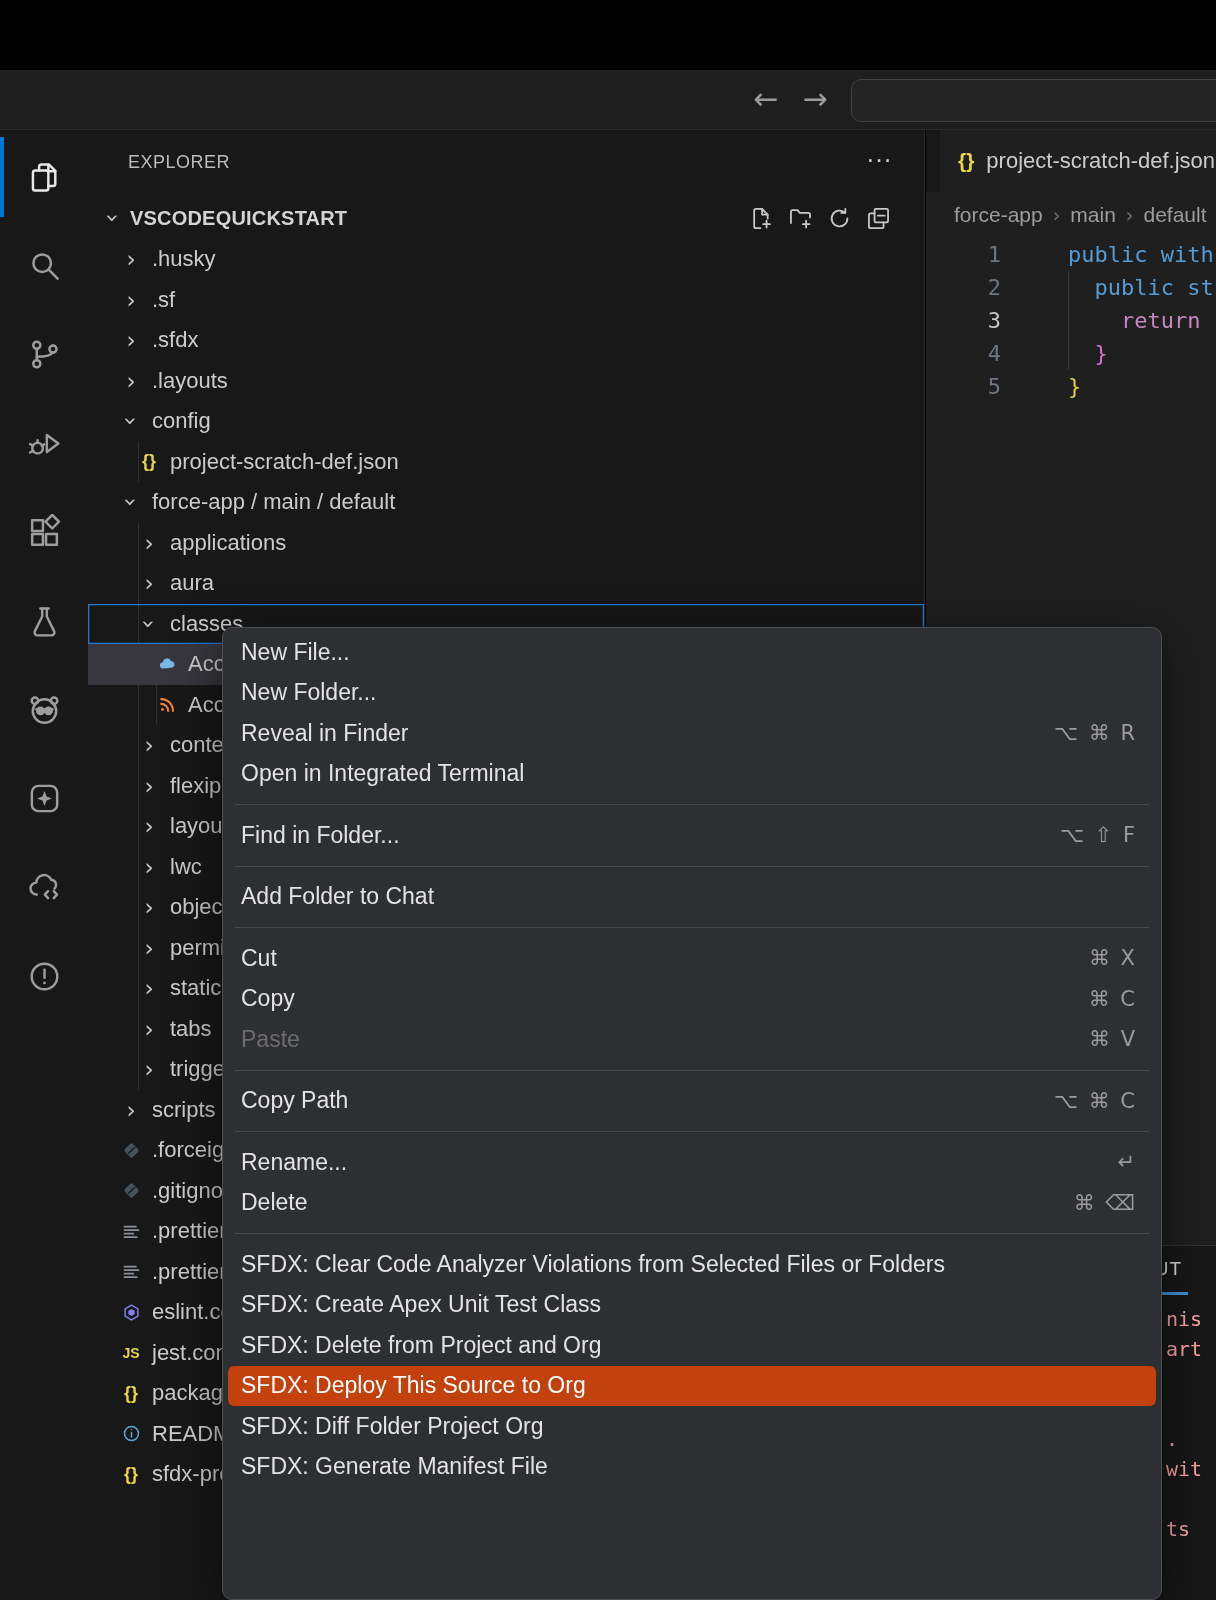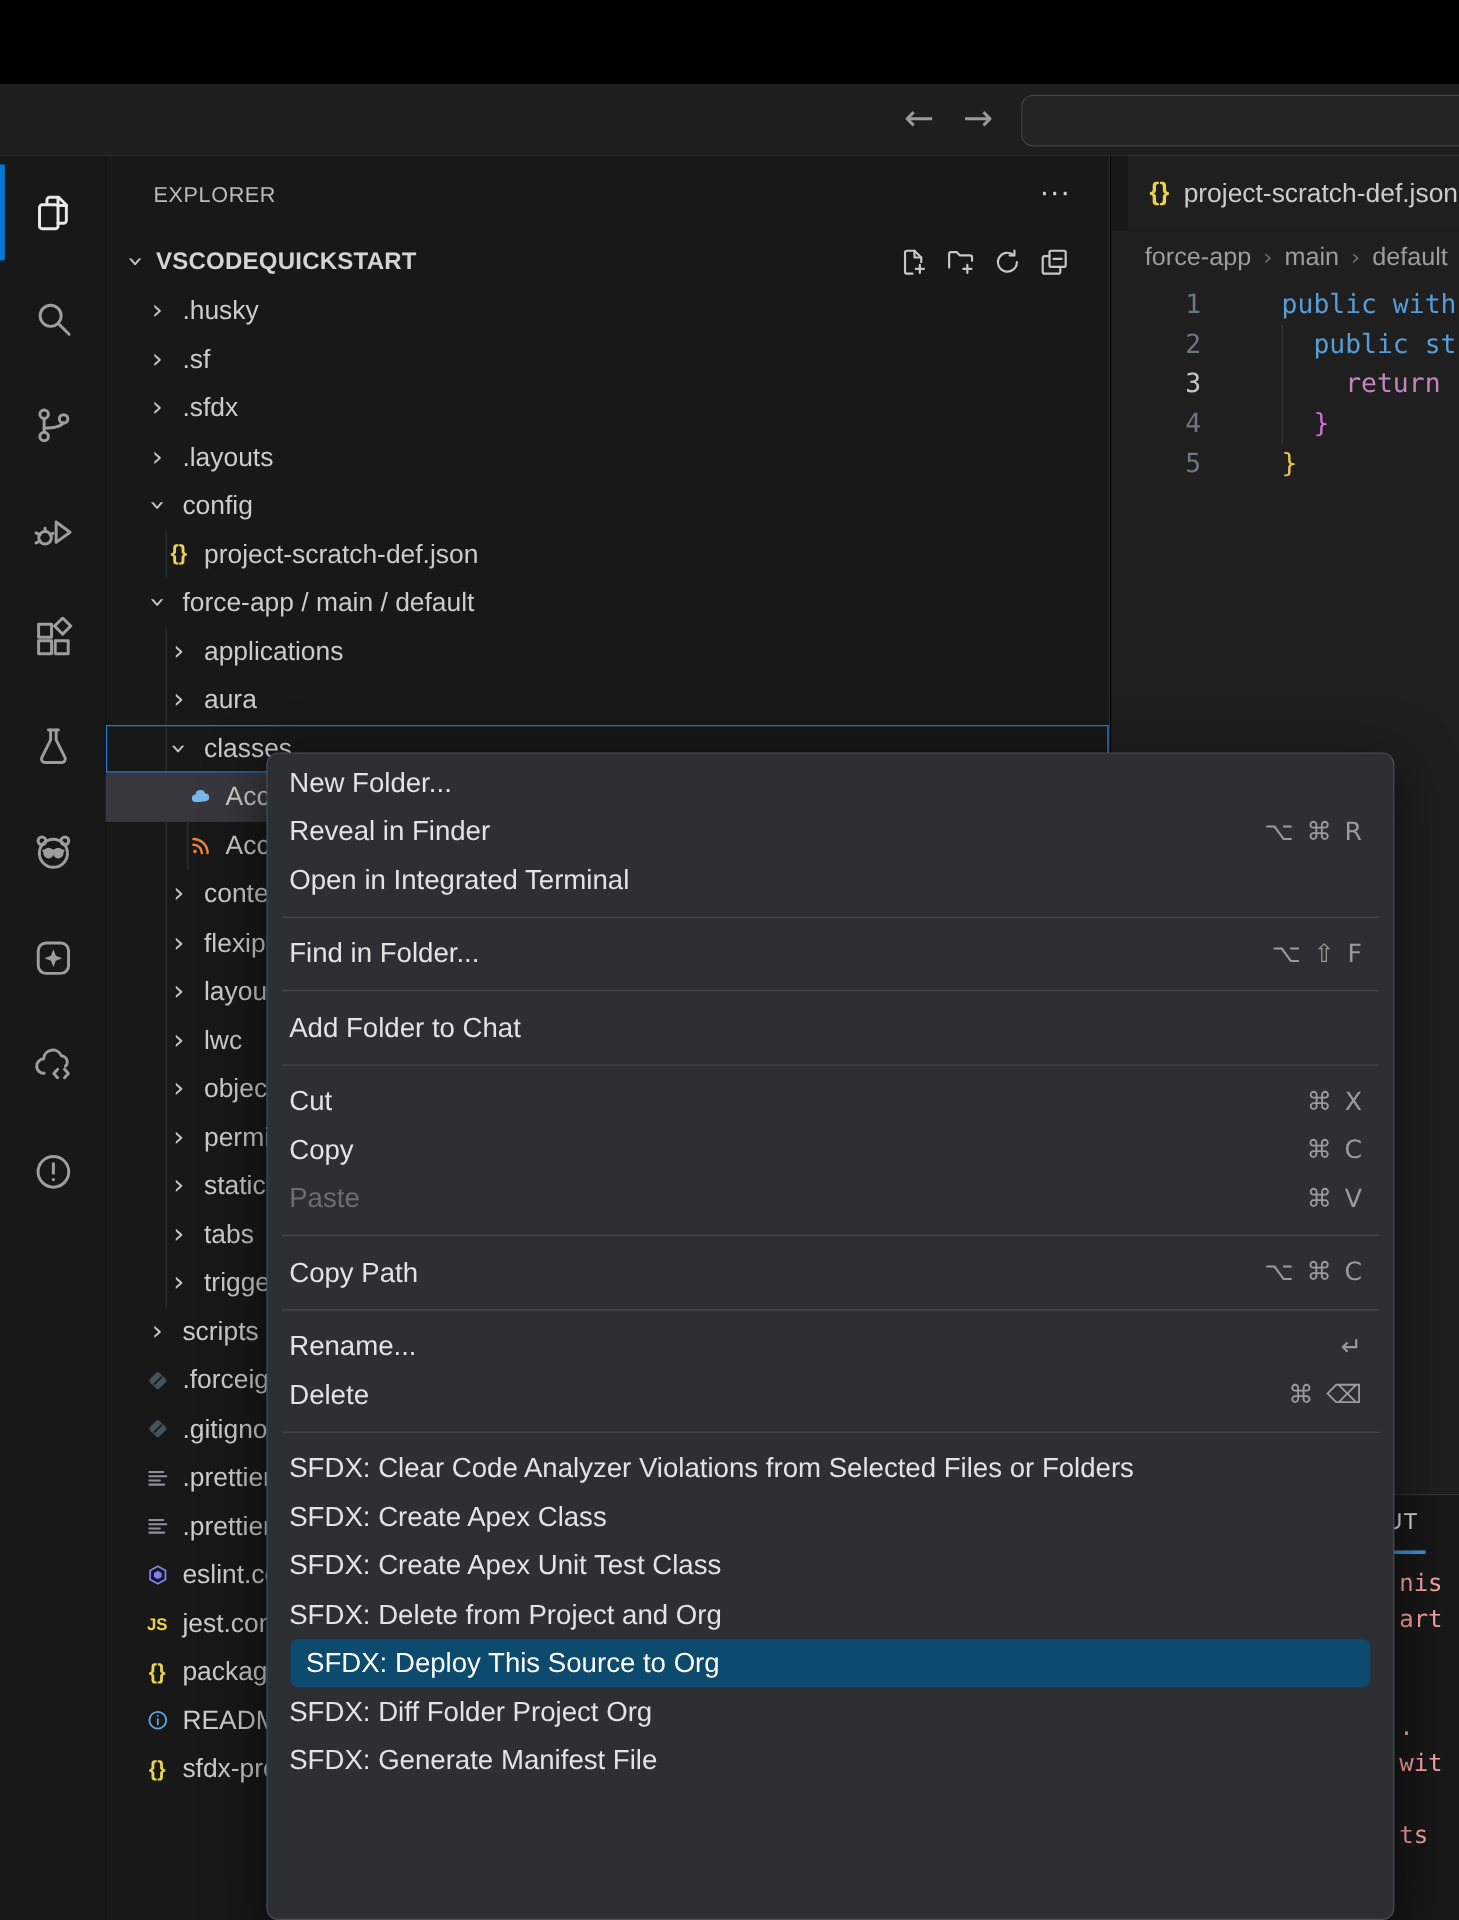--- a/index.html
+++ b/index.html
@@ -87,21 +87,21 @@
 
   
   .menu { position:absolute; left:222px; top:627px; width:940px; height:973px;
           background:#2d2f32; border:1px solid #4c4f53; border-radius:10px;
           box-shadow:0 12px 48px rgba(0,0,0,.6); padding-top:4px; overflow:hidden; z-index:50; }
   .mi { height:40.5px; display:flex; align-items:center; padding:0 24px 0 18px;
         color:#e3e3e3; font-size:23px; white-space:nowrap; }
   .mi .sc { margin-left:auto; color:#9b9b9b; font-size:21px; letter-spacing:2px;
             font-family:"DejaVu Sans","Liberation Sans",sans-serif; }
   .mi.disabled { color:#6d6d6d; }
-  .mi.selected { background:#0c4a6e; border-radius:6px; margin:0 19px; padding-left:13px;
+  .mi.selected { background:#c2410c; border-radius:6px; margin:0 5px; padding-left:13px;
                  color:#ffffff; }
   .msep { height:21px; display:flex; align-items:center; padding:0 12px; }
   .msep div { height:1px; width:100%; background:#47494d; }
 </style>
 </head>
 <body>
 
 <div class="titlebar">
   <div class="nav-arrow" style="left:745px">←</div>
   <div class="nav-arrow" style="left:794px">→</div>
@@ -431,20 +431,23 @@
 
 
 .
 wit
 
 ts</div>
 </div>
 
 <div class="menu" id="menu">
     <div class="mi">
+      <span>New File...</span>
+    </div>
+    <div class="mi">
       <span>New Folder...</span>
     </div>
     <div class="mi">
       <span>Reveal in Finder</span>
       <span class="sc">⌥ ⌘ R</span>
     </div>
     <div class="mi">
       <span>Open in Integrated Terminal</span>
     </div>
     <div class="msep">
@@ -493,23 +496,20 @@
       <span>Delete</span>
       <span class="sc">⌘ ⌫</span>
     </div>
     <div class="msep">
       <div></div>
     </div>
     <div class="mi">
       <span>SFDX: Clear Code Analyzer Violations from Selected Files or Folders</span>
     </div>
     <div class="mi">
-      <span>SFDX: Create Apex Class</span>
-    </div>
-    <div class="mi">
       <span>SFDX: Create Apex Unit Test Class</span>
     </div>
     <div class="mi">
       <span>SFDX: Delete from Project and Org</span>
     </div>
     <div class="mi selected">
       <span>SFDX: Deploy This Source to Org</span>
     </div>
     <div class="mi">
       <span>SFDX: Diff Folder Project Org</span>

